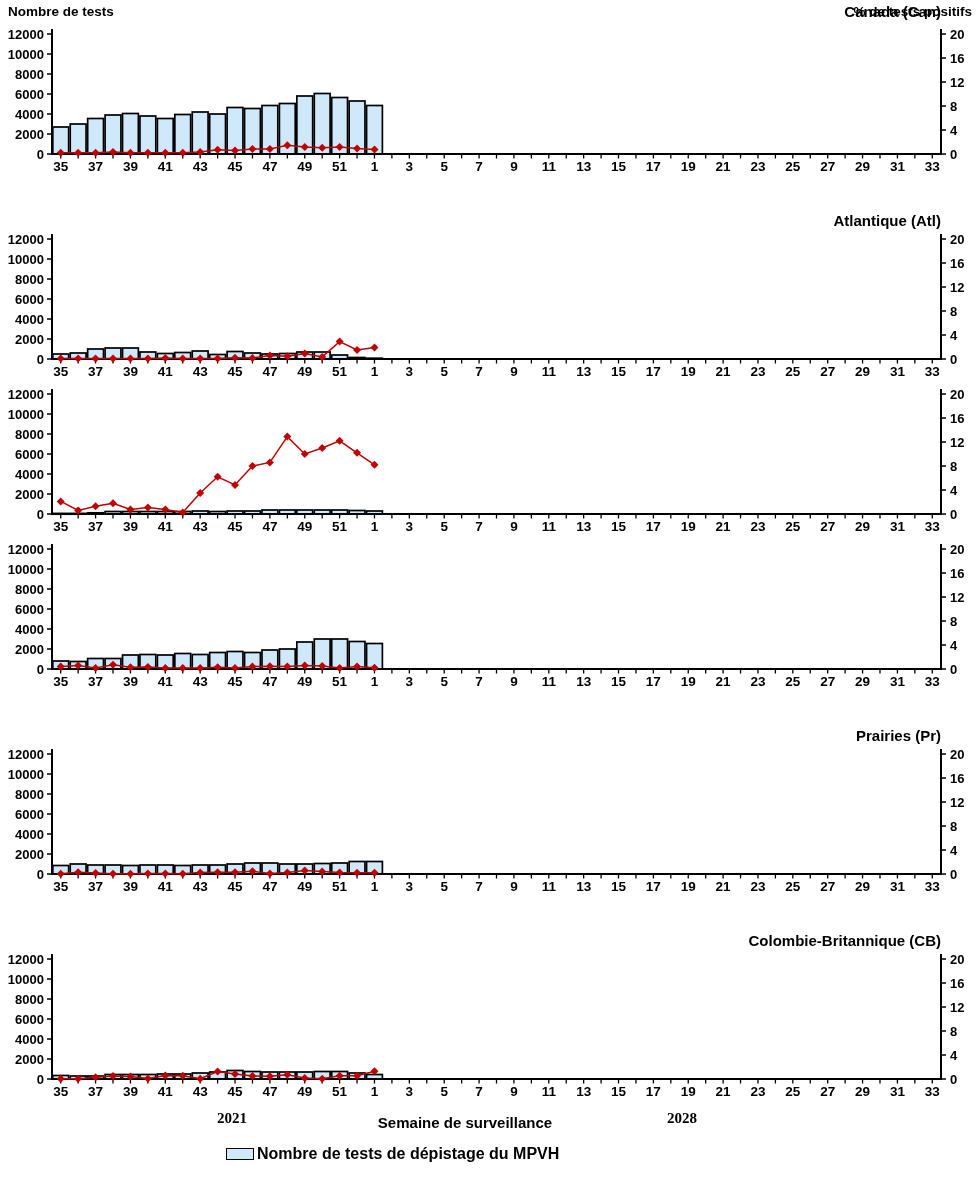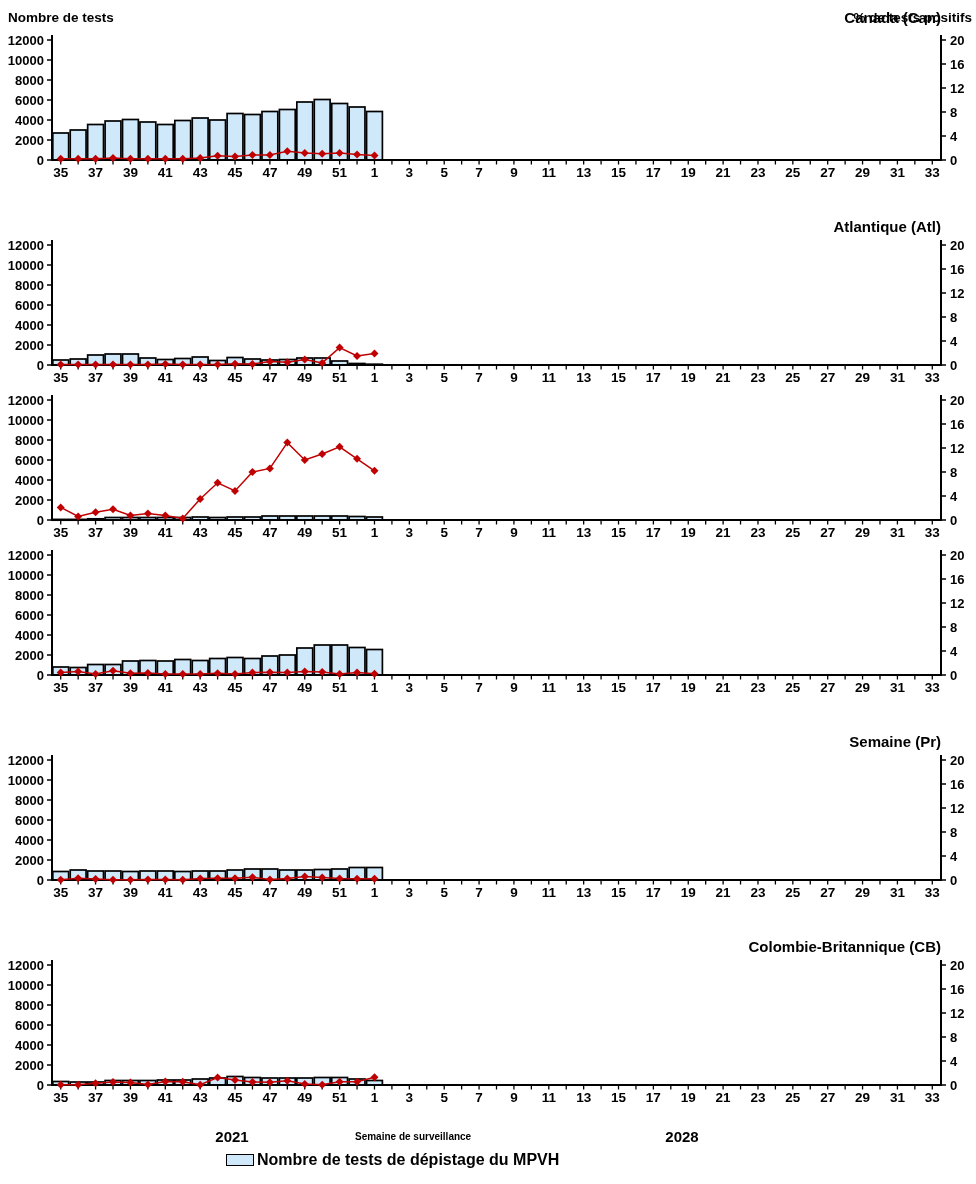--- a/index.html
+++ b/index.html
@@ -1,35 +1,35 @@
 <!DOCTYPE html>
 <html><head>
 <meta charset="utf-8">
 <style>
   html,body{margin:0;padding:0;background:#fff;}
   .page{
     width:976px;height:1184px;position:relative;background:#fff;color:#000;
-    font-family:"Liberation Sans",sans-serif;box-sizing:border-box;padding-top:8px;
+    font-family:"Liberation Sans",sans-serif;box-sizing:border-box;padding-top:2px;
     overflow:hidden;
   }
   .hdr{position:relative;height:24px;}
   .axis-title{position:absolute;top:2px;font-weight:bold;font-size:13.5px;white-space:nowrap;}
   .axis-title.left{left:8px;}
   .axis-title.right{right:4px;}
   .panel-title-row{position:relative;height:20px;margin-top:32px;}
   .panel-title{position:absolute;left:52px;width:889px;text-align:right;
     font-weight:bold;font-size:15px;top:1px;white-space:nowrap;}
   svg.chart{display:block;margin-bottom:2px;}
   .tick{font:bold 13px "Liberation Sans",sans-serif;fill:#000;}
   .xtick{font:bold 13.5px "Liberation Sans",sans-serif;fill:#000;}
   .xaxis-row{position:relative;height:26px;font-weight:bold;}
-  .year{position:absolute;top:16px;width:64px;text-align:center;font-size:15px;}
+  .year{position:absolute;top:4px;width:64px;text-align:center;font-size:15px;font-family:Liberation Serif, serif;}
   .year.y2021{left:200px;}
   .year.y2022{left:650px;}
-  .xtitle{position:absolute;top:19px;left:355px;width:220px;text-align:left;font-size:10px;white-space:nowrap;}
+  .xtitle{position:absolute;top:8px;left:355px;width:220px;text-align:center;font-size:15px;white-space:nowrap;}
   .legend{margin:10px 4px 0 226px;}
   .legend-row{display:flex;align-items:center;height:24px;}
   .swatch{width:26px;height:10px;border:1.6px solid #000;display:inline-block;flex:0 0 auto;}
   .line-swatch{flex:0 0 auto;display:inline-block;}
   .legend-text{font-weight:bold;font-size:16px;margin-left:3px;white-space:nowrap;}
 </style>
 </head>
 <body>
 
 <div class="page">
@@ -628,21 +628,21 @@
       <path d="M 269.8921568627451 121.3 L 273.8921568627451 125.3 L 269.8921568627451 129.3 L 265.8921568627451 125.3 Z" fill="#c00000"></path>
       <path d="M 287.3235294117647 121.6 L 291.3235294117647 125.6 L 287.3235294117647 129.6 L 283.3235294117647 125.6 Z" fill="#c00000"></path>
       <path d="M 304.7549019607843 120.4 L 308.7549019607843 124.4 L 304.7549019607843 128.4 L 300.7549019607843 124.4 Z" fill="#c00000"></path>
       <path d="M 322.1862745098039 121 L 326.1862745098039 125 L 322.1862745098039 129 L 318.1862745098039 125 Z" fill="#c00000"></path>
       <path d="M 339.6176470588235 123.1 L 343.6176470588235 127.1 L 339.6176470588235 131.1 L 335.6176470588235 127.1 Z" fill="#c00000"></path>
       <path d="M 357.0490196078431 121.6 L 361.0490196078431 125.6 L 357.0490196078431 129.6 L 353.0490196078431 125.6 Z" fill="#c00000"></path>
       <path d="M 374.4803921568627 122.8 L 378.4803921568627 126.8 L 374.4803921568627 130.8 L 370.4803921568627 126.8 Z" fill="#c00000"></path>
     </svg>
 
   <div class="panel-title-row">
-    <span class="panel-title">Semaine (Pr)</span>
+    <span class="panel-title">Prairies (Pr)</span>
   </div>
   <svg class="chart" width="976" height="153">
       <rect x="52.8" y="119.5" width="15.831372549019607" height="8.5" fill="#cfe9fb" stroke="#000000" stroke-width="1.7"></rect>
       <rect x="70.23137254901961" y="118" width="15.831372549019607" height="10" fill="#cfe9fb" stroke="#000000" stroke-width="1.7"></rect>
       <rect x="87.66274509803921" y="119" width="15.831372549019607" height="9" fill="#cfe9fb" stroke="#000000" stroke-width="1.7"></rect>
       <rect x="105.09411764705881" y="119" width="15.831372549019607" height="9" fill="#cfe9fb" stroke="#000000" stroke-width="1.7"></rect>
       <rect x="122.52549019607842" y="119.5" width="15.831372549019607" height="8.5" fill="#cfe9fb" stroke="#000000" stroke-width="1.7"></rect>
       <rect x="139.95686274509805" y="119" width="15.831372549019607" height="9" fill="#cfe9fb" stroke="#000000" stroke-width="1.7"></rect>
       <rect x="157.38823529411764" y="119" width="15.831372549019607" height="9" fill="#cfe9fb" stroke="#000000" stroke-width="1.7"></rect>
       <rect x="174.81960784313725" y="119.5" width="15.831372549019607" height="8.5" fill="#cfe9fb" stroke="#000000" stroke-width="1.7"></rect>

